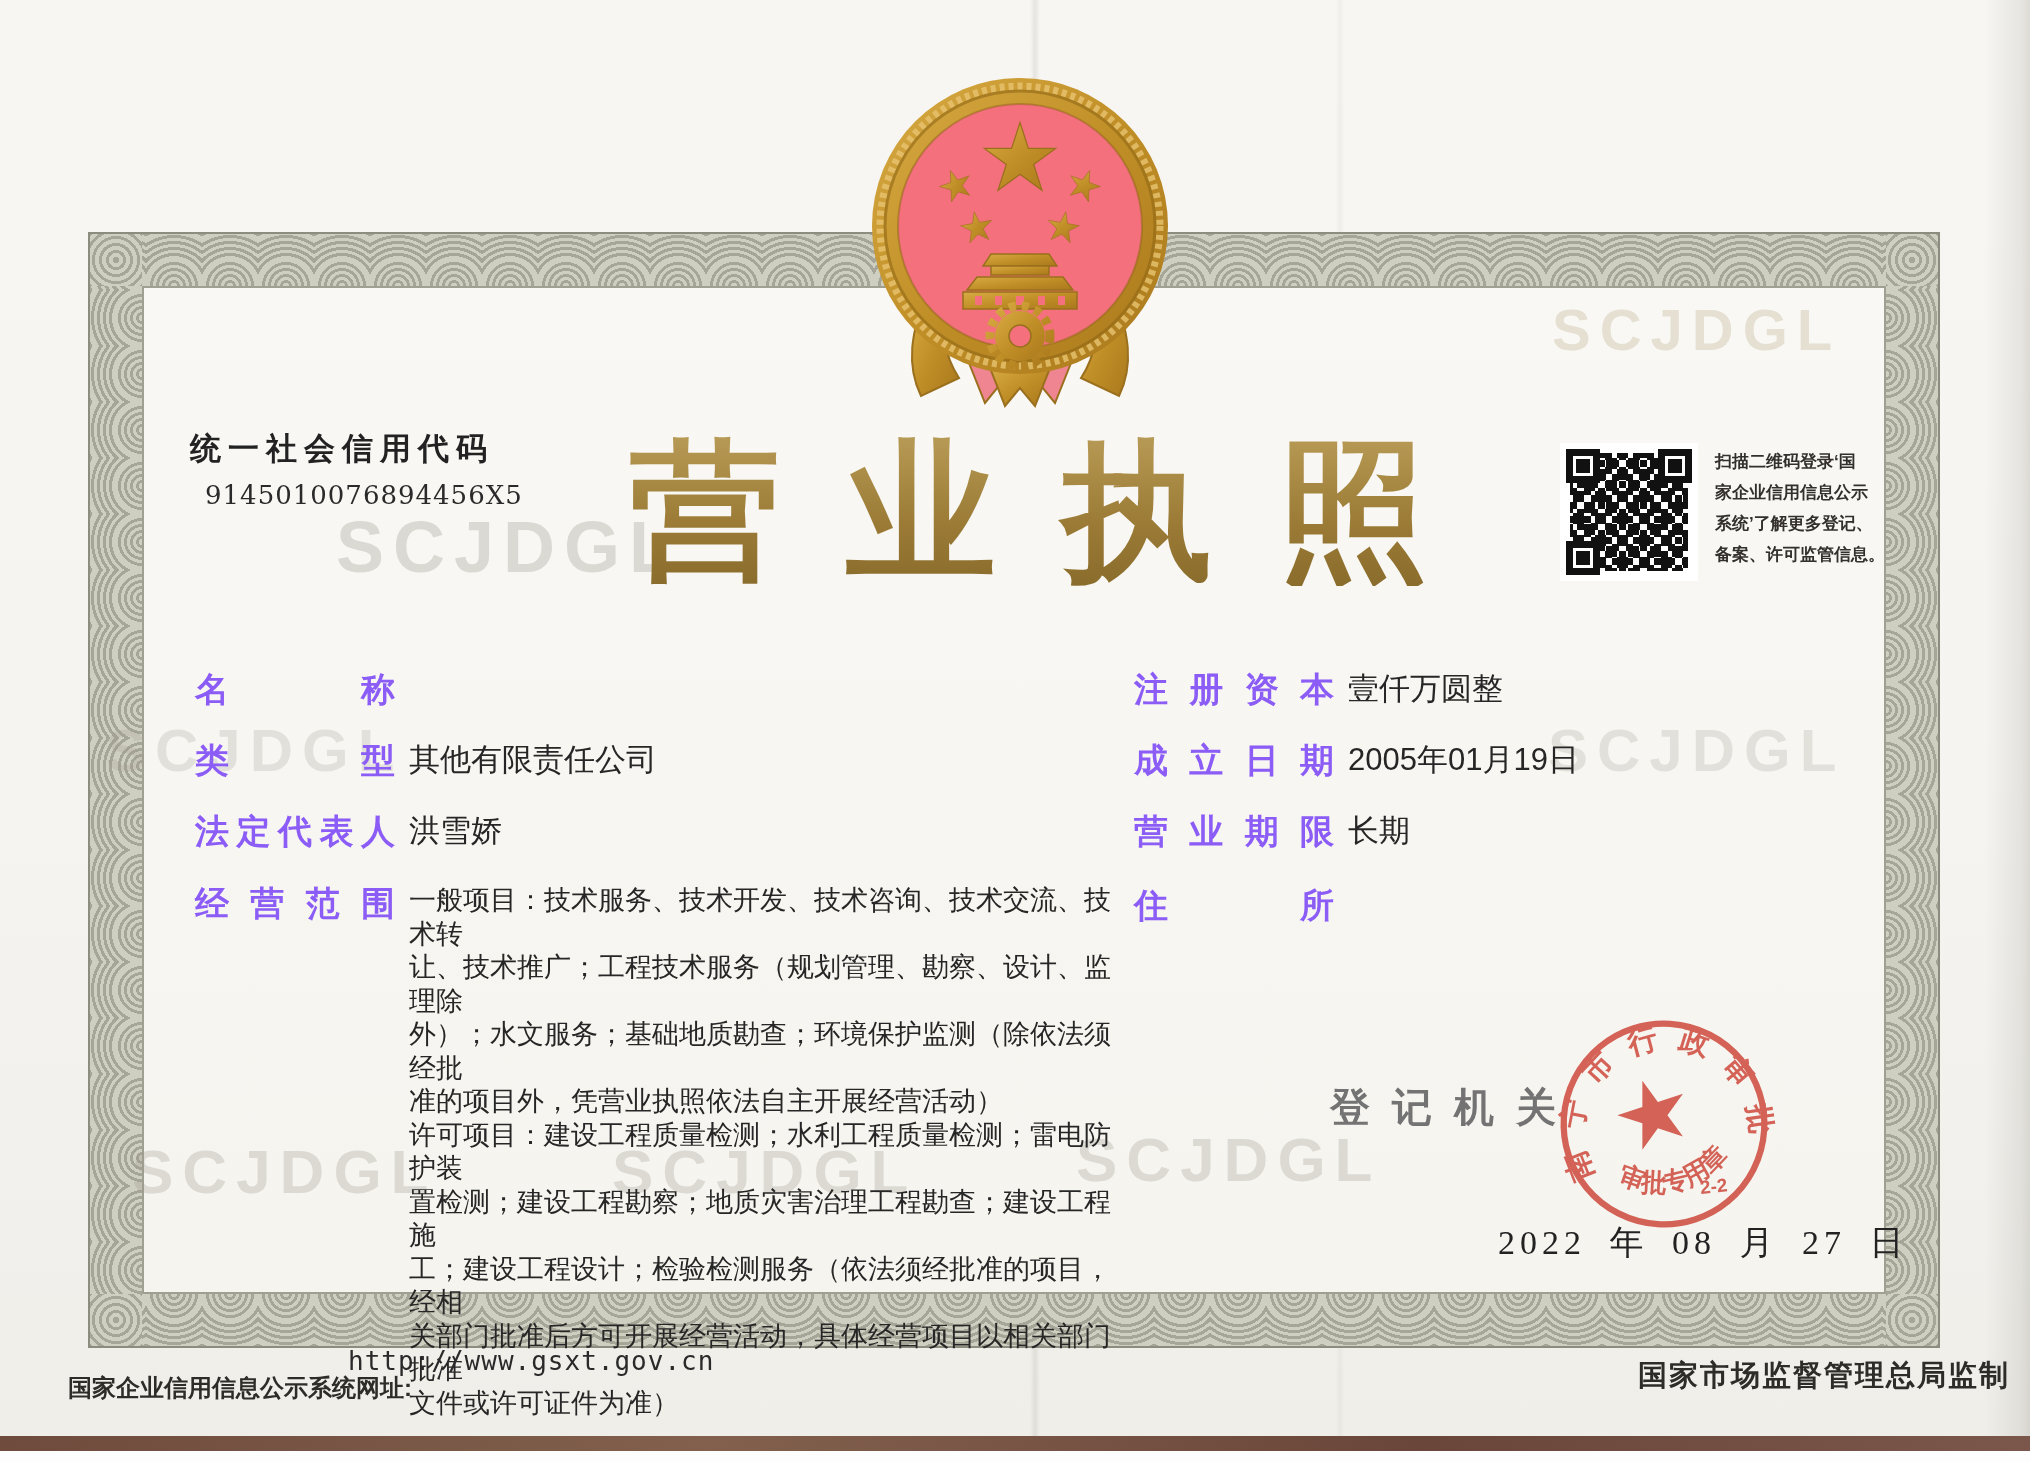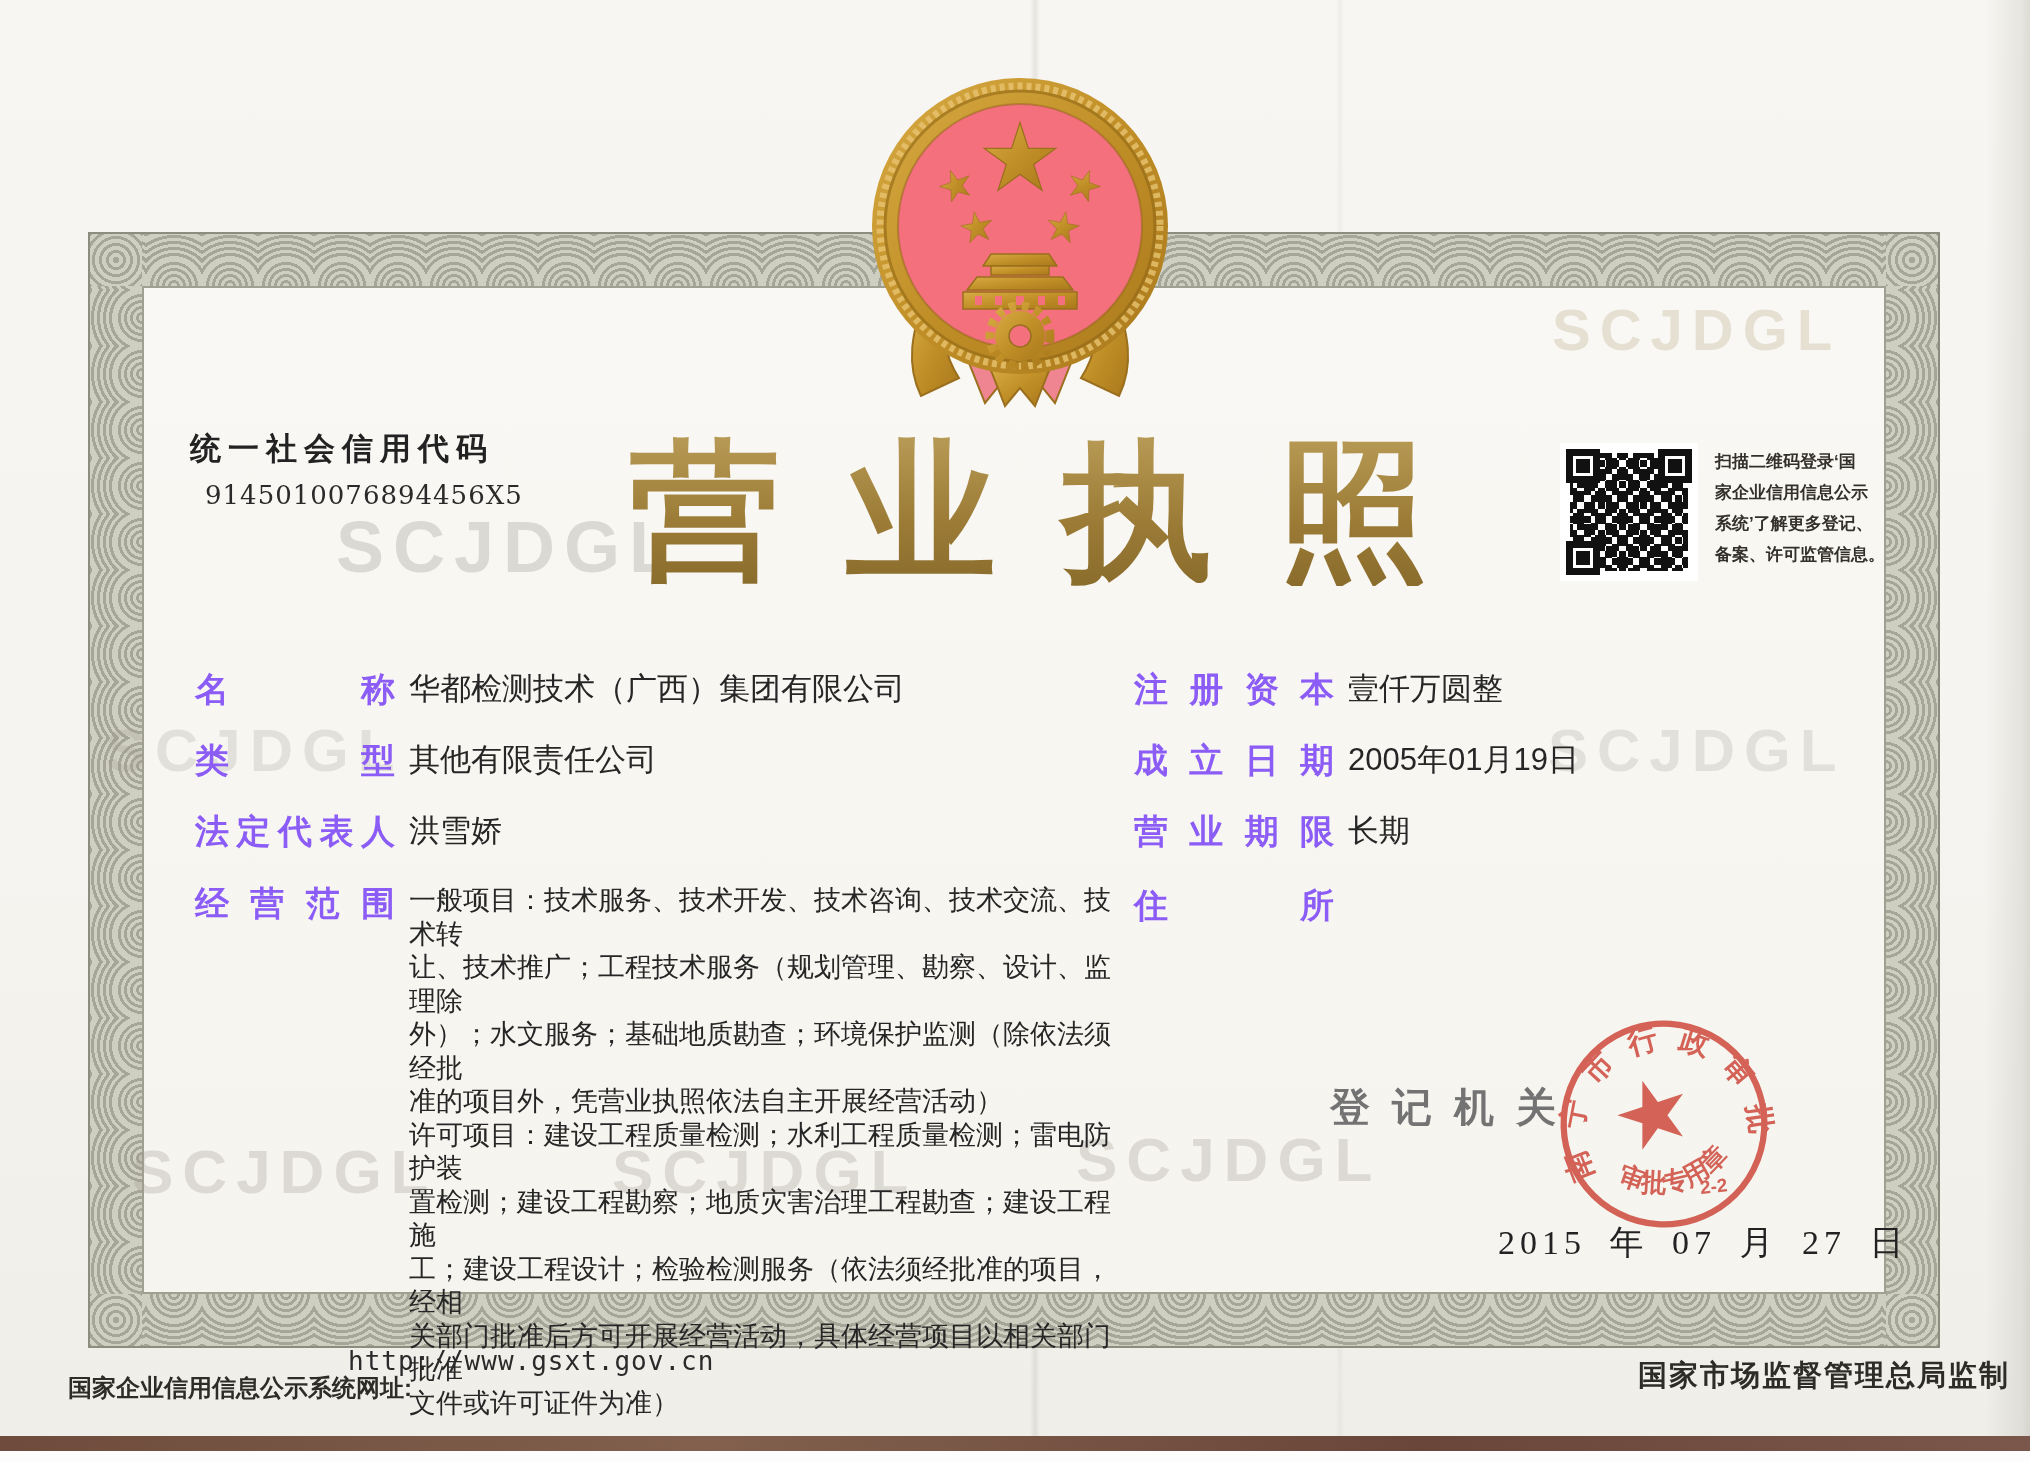--- a/index.html
+++ b/index.html
@@ -179,21 +179,20 @@
   <div class="finder f2"></div>
   <div class="finder f3"></div>
 </div>
 <div class="qr-caption">扫描二维码登录‘国
 家企业信用信息公示
 系统’了解更多登记、
 备案、许可监管信息。</div>
 
 <div class="row" style="left:195px;top:670px;">
   <div class="lbl">名称</div>
-  <div class="val">华都检测技术（广西）集团有限公司</div>
 </div>
 <div class="row" style="left:195px;top:741px;">
   <div class="lbl">类型</div>
   <div class="val">其他有限责任公司</div>
 </div>
 <div class="row" style="left:195px;top:812px;">
   <div class="lbl">法定代表人</div>
   <div class="val">洪雪娇</div>
 </div>
 <div class="row" style="left:195px;top:884px;">
@@ -219,21 +218,21 @@
 </div>
 <div class="row" style="left:1134px;top:812px;">
   <div class="lbl">营业期限</div>
   <div class="val">长期</div>
 </div>
 <div class="row" style="left:1134px;top:886px;">
   <div class="lbl">住所</div>
 </div>
 
 <div class="reg-label">登记机关</div>
-<div class="reg-date">2015 年 07 月 27 日</div>
+<div class="reg-date">2022 年 08 月 27 日</div>
 
 <svg class="seal" viewBox="0 0 250 250">
   <defs>
     <path id="sealArc" d="M 34,158 A 94,94 0 1 1 216,158"></path>
     <path id="sealArcBottom" d="M 56,170 A 96,96 0 0 0 194,170"></path>
   </defs>
   <circle cx="125" cy="125" r="112" fill="none" stroke="#d8554a" stroke-width="7"></circle>
   <text fill="#d8554a" font-size="33" font-weight="bold" font-family="'Liberation Sans',sans-serif">
     <textPath href="#sealArc" startOffset="2" textLength="402">南宁市行政审批局</textPath>
   </text>

